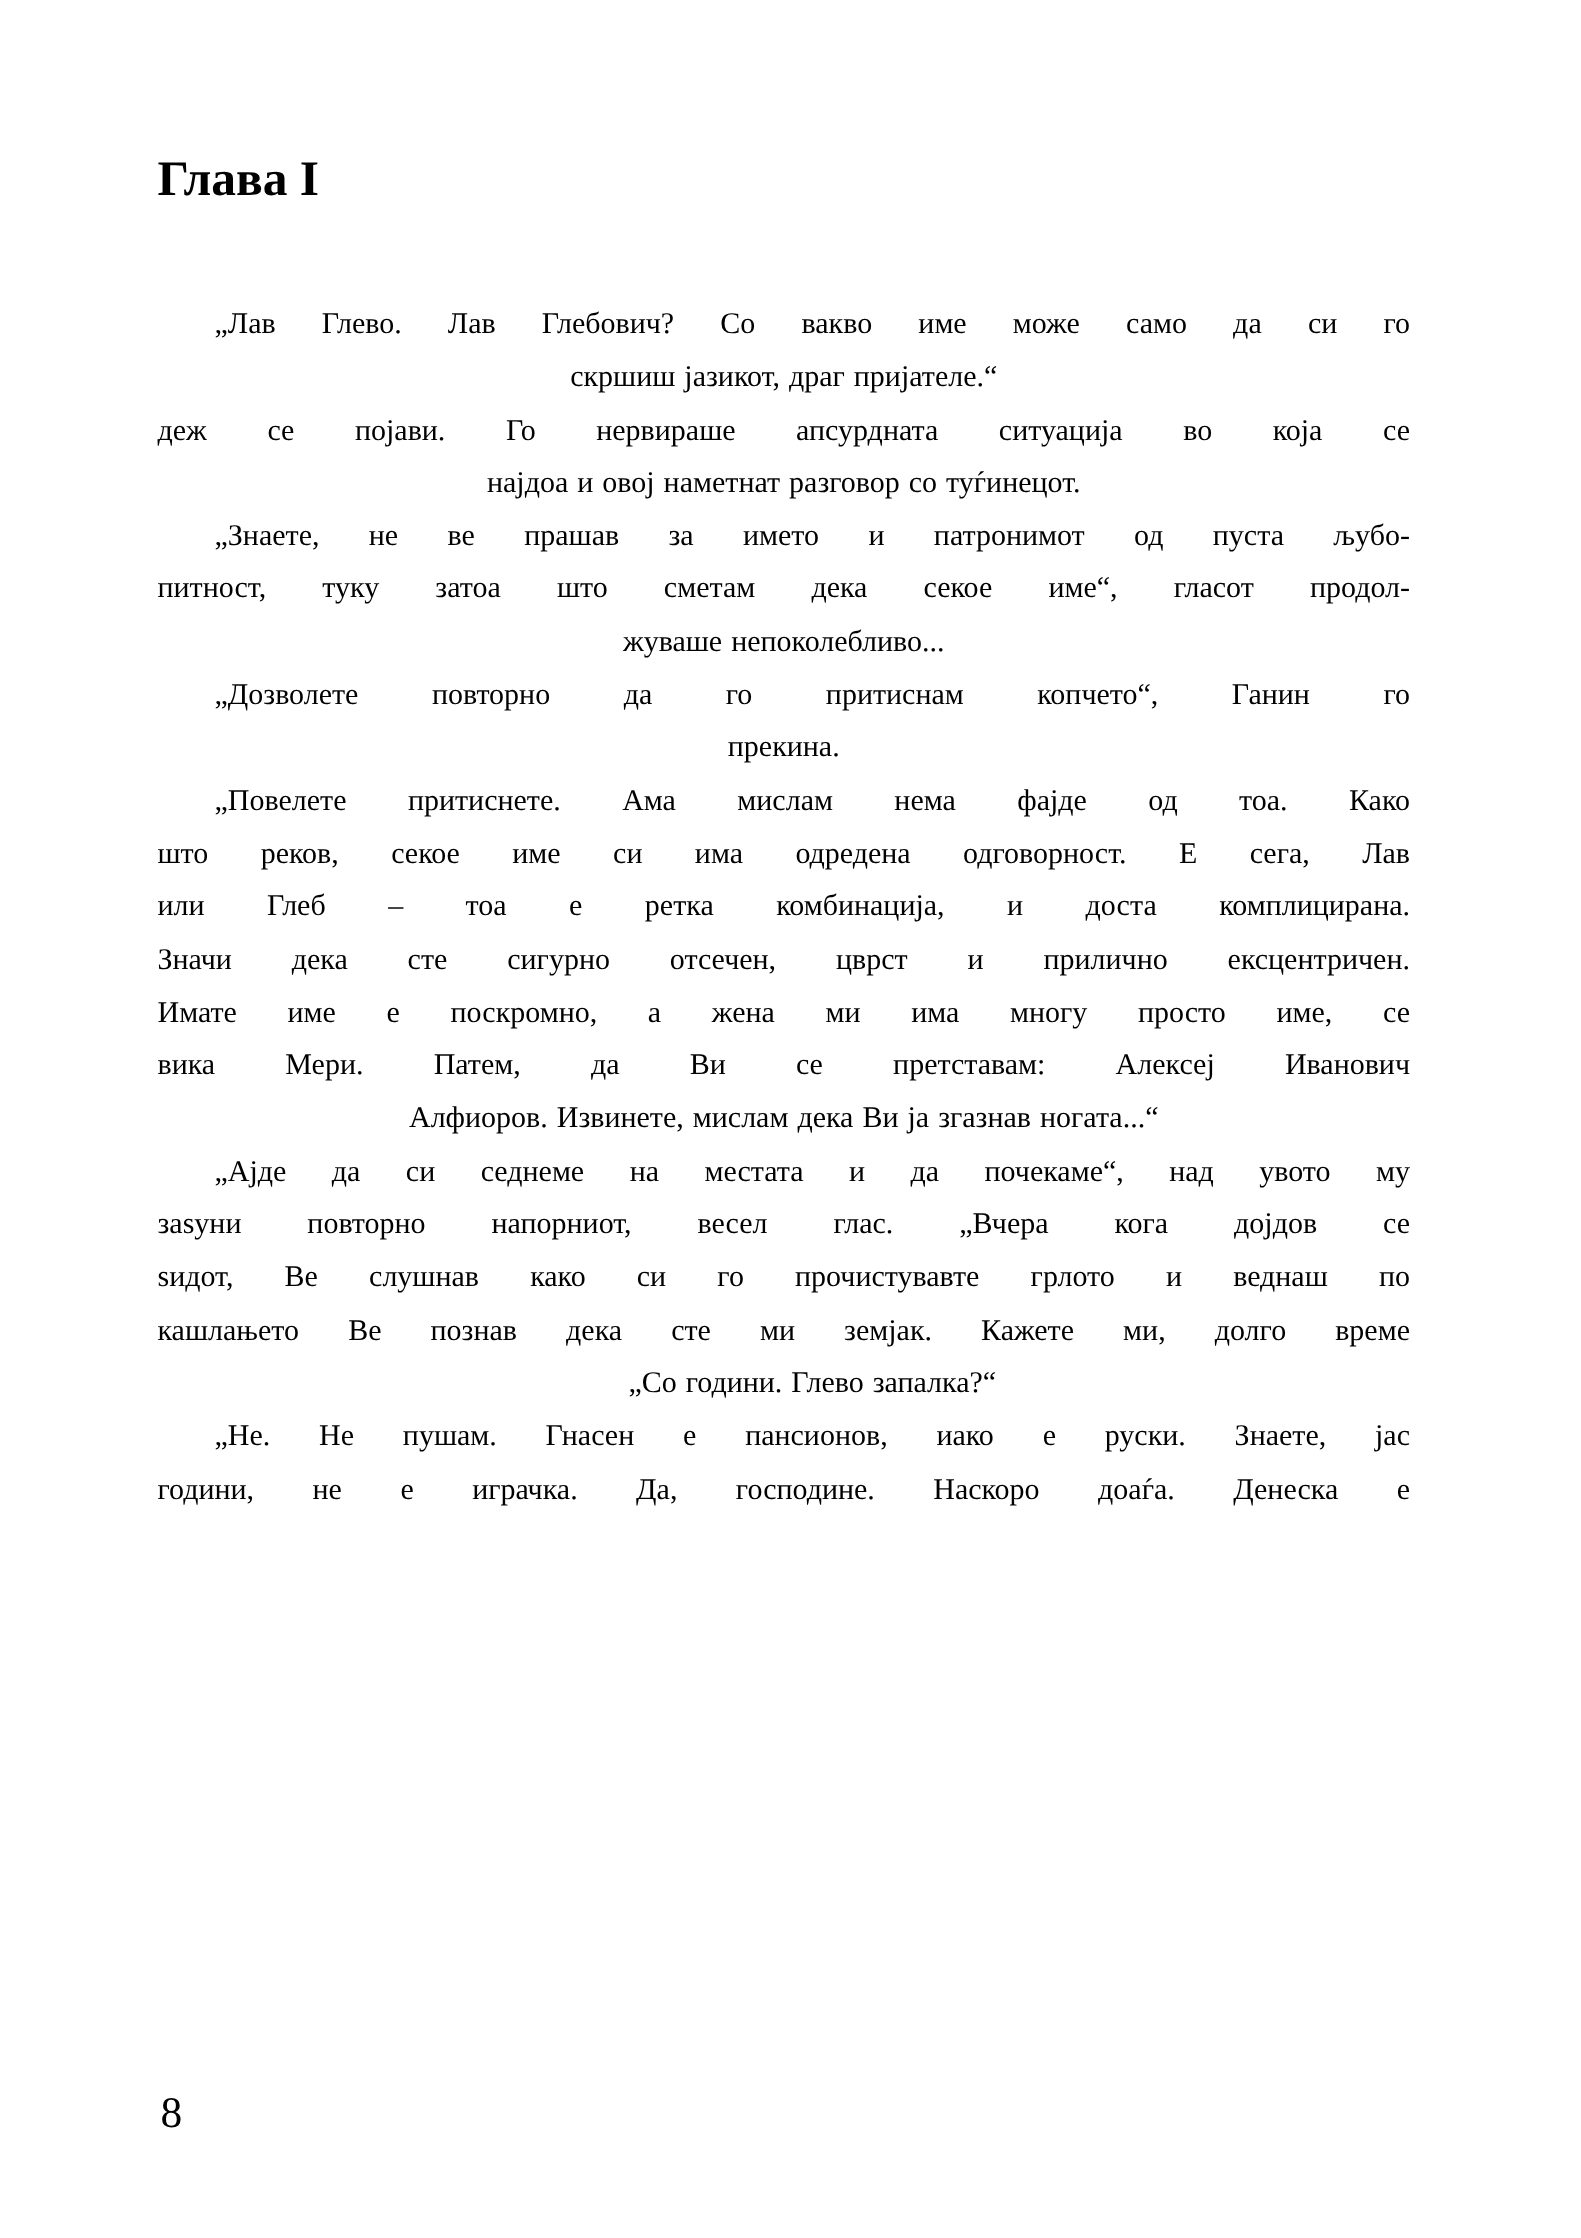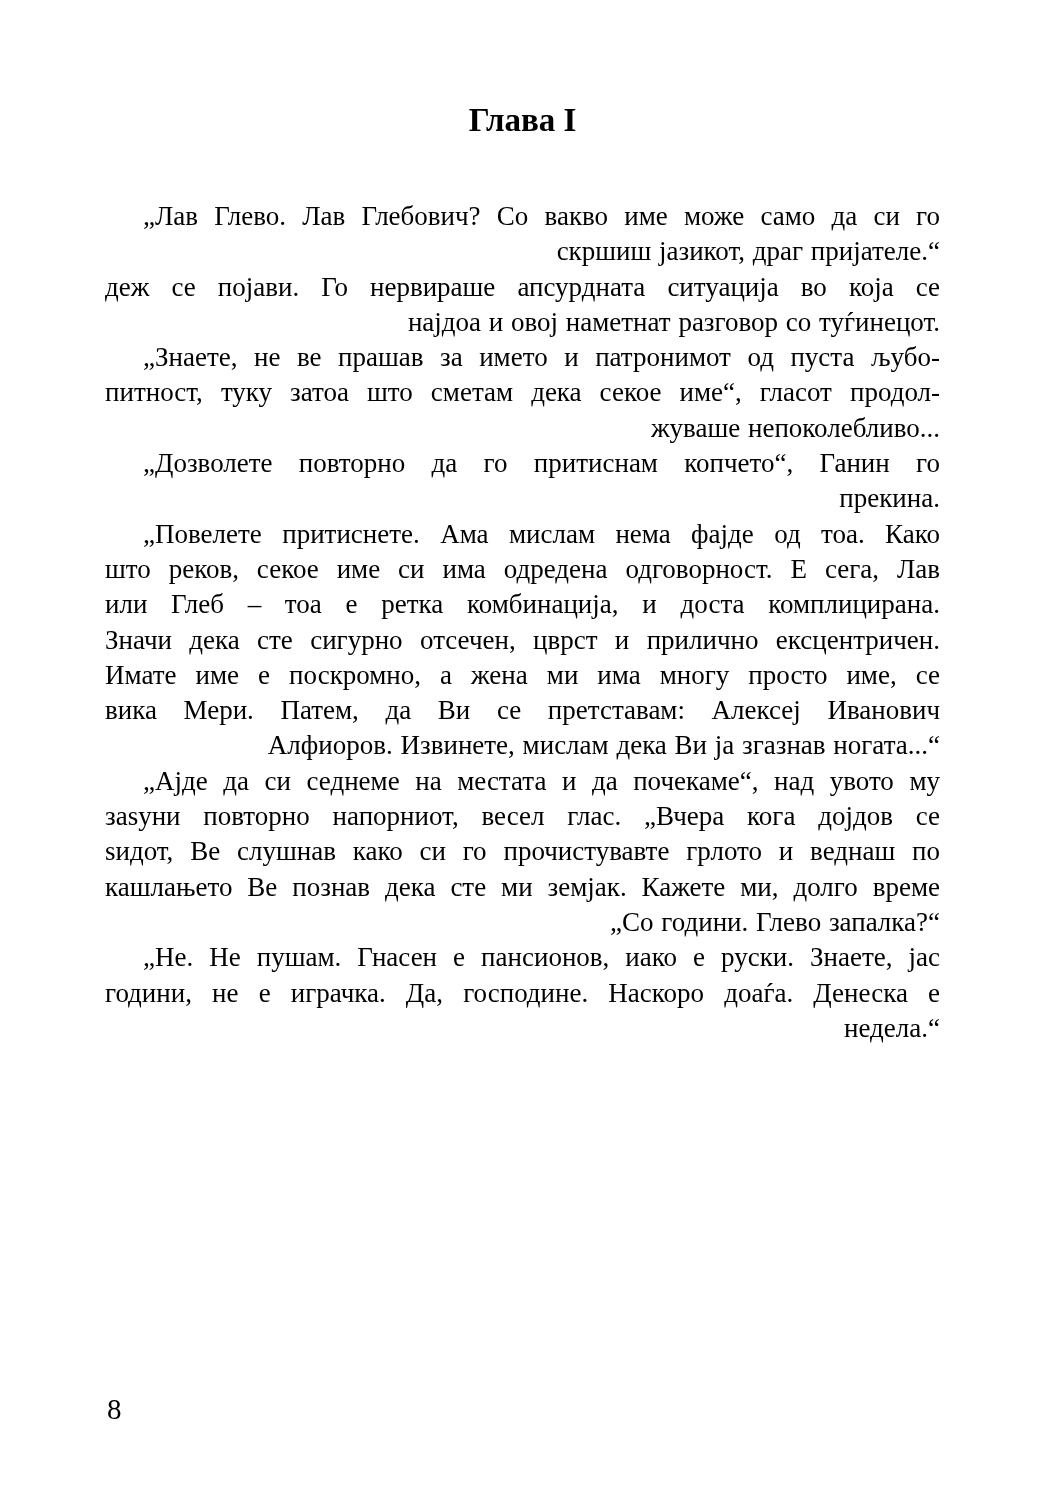--- a/index.html
+++ b/index.html
@@ -16,40 +16,40 @@
     color: #000000;
     font-family: "Liberation Serif", "DejaVu Serif", serif;
     overflow: hidden;
   }
   .chapter-title {
     position: absolute;
     top: 101px;
     left: 105px;
     width: 835px;
     margin: 0;
-    text-align: center;
+    text-align: left;
     font-size: 33px;
     line-height: 38px;
     font-weight: bold;
   }
   .body-text {
     position: absolute;
     top: 199px;
     left: 105px;
     width: 835px;
-    font-size: 27px;
+    font-size: 20px;
   }
   .paragraph {
     margin: 0;
     padding: 0;
   }
   .line {
     line-height: 35.3px;
     height: 35.3px;
-    text-align: right;
+    text-align: center;
     word-spacing: 1px;
   }
   .line.fill {
     text-align: justify;
     text-align-last: justify;
   }
   .line.indent {
     text-indent: 38px;
   }
   .page-number {
@@ -98,18 +98,17 @@
         <div class="line fill">заѕуни повторно напорниот, весел глас. „Вчера кога дојдов се</div>
         <div class="line fill">ѕидот, Ве слушнав како си го прочистувавте грлото и веднаш по</div>
         <div class="line fill">кашлањето Ве познав дека сте ми земјак. Кажете ми, долго време</div>
       </div>
       <div class="paragraph">
         <div class="line indent">„Со години. Глево запалка?“</div>
       </div>
       <div class="paragraph">
         <div class="line indent fill">„Не. Не пушам. Гнасен е пансионов, иако е руски. Знаете, јас</div>
         <div class="line fill">години, не е играчка. Да, господине. Наскоро доаѓа. Денеска е</div>
-        <div class="line">недела.“</div>
       </div>
     </div>
 
   <div class="page-number">8</div>
 </div>
 
 </body></html>

